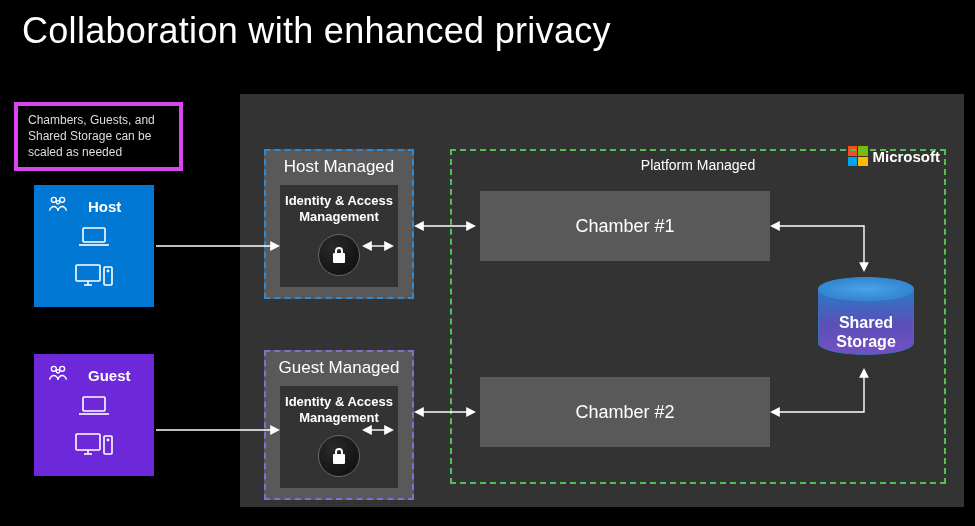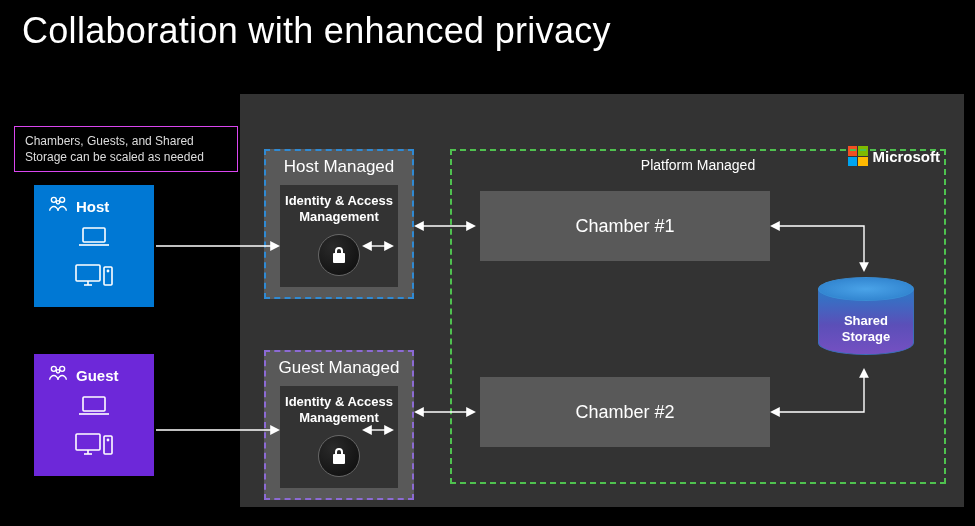--- a/index.html
+++ b/index.html
@@ -24,23 +24,23 @@
     position: absolute;
     left: 240px;
     top: 94px;
     width: 724px;
     height: 413px;
     background: #333333;
   }
   .note-box {
     position: absolute;
     left: 14px;
-    top: 126px;
-    width: 224px;
-    border: 1px solid #d946ef;
+    top: 102px;
+    width: 169px;
+    border: 4px solid #d946ef;
     padding: 6px 10px;
     font-size: 12px;
     line-height: 1.35;
     color: #ddd;
   }
   .ms-logo {
     position: absolute;
     right: 24px;
     top: 16px;
     display: flex;
@@ -58,21 +58,21 @@
   .ms-grid span:nth-child(4){background:#ffb900;}
   .ms-txt { font-size: 15px; font-weight: 600; }
 
   .party-box {
     position: absolute;
     width: 120px;
     padding: 10px 14px 14px 14px;
   }
   .party-box.host { background: #0078d4; left: 34px; top: 185px; }
   .party-box.guest { background: #6d28d9; left: 34px; top: 354px; }
-  .party-head { display: flex; align-items: center; gap: 8px; margin-bottom: 8px; }
+  .party-head { display: flex; align-items: center; gap: 20px; margin-bottom: 8px; }
   .party-head .lbl { font-size: 15px; font-weight: 600; }
   .dev-icons { display: flex; flex-direction: column; align-items: center; gap: 10px; margin-top: 4px; }
 
   .managed-box {
     position: absolute;
     left: 24px;
     width: 150px;
     height: 150px;
     background: #595959;
     border: 2px dashed;
@@ -161,21 +161,21 @@
     top: 12px; left: 0;
     width: 96px; height: 66px;
     background: linear-gradient(180deg, #2a7bc8 0%, #5b4fb8 55%, #7550c2 100%);
     border: 1px solid #3a6fb8;
     border-top: none;
     border-radius: 0 0 48px 48px / 0 0 12px 12px;
   }
   .cyl-txt {
     position: absolute;
     top: 36px; left: 0; width: 100%;
-    font-size: 13px; font-weight: 600;
+    font-size: 16px; font-weight: 600;
     line-height: 1.2;
     text-align: center;
   }
 
   
   svg.arrows {
     position: absolute;
     left: 0; top: 0;
     width: 975px; height: 526px;
     pointer-events: none;

